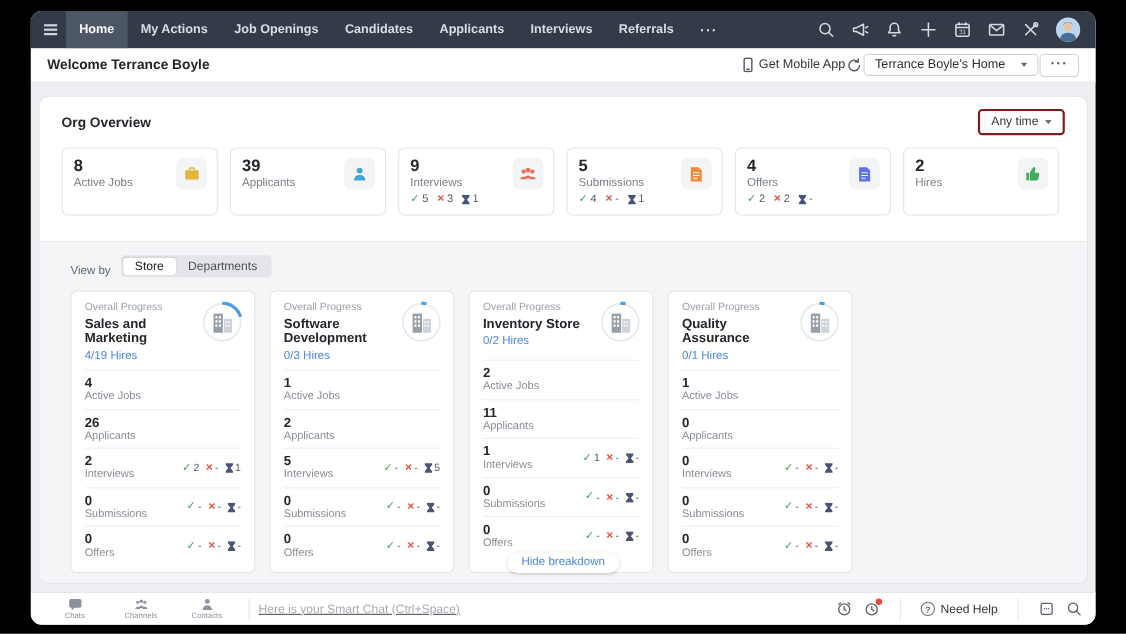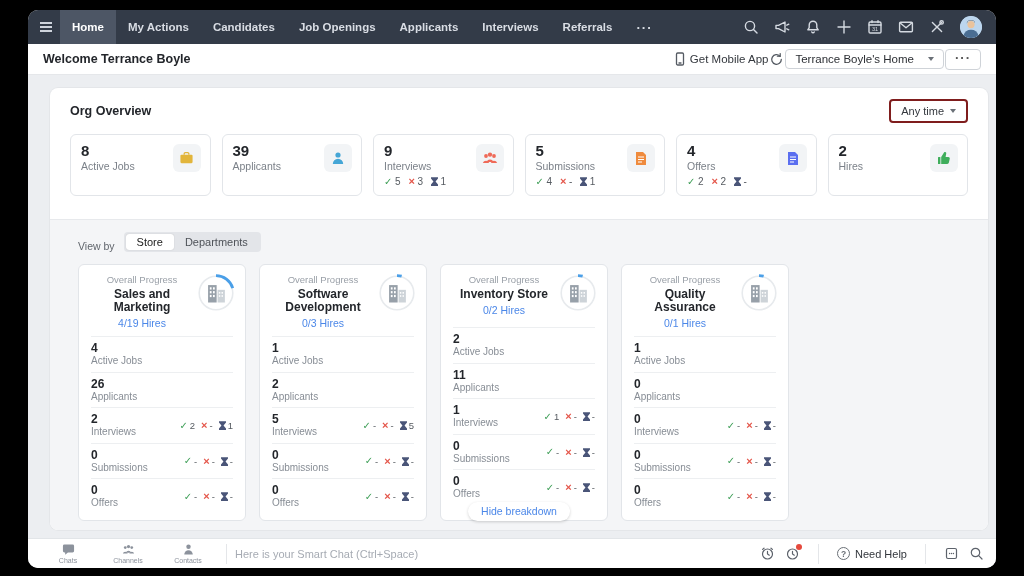--- a/index.html
+++ b/index.html
@@ -24,21 +24,21 @@
   .welcome-title { font-size:12.5px; font-weight:700; color:#23262b; }
   .wb-right { margin-left:auto; display:flex; align-items:center; gap:1px; }
   .mobile-app { display:flex; align-items:center; gap:4px; font-size:11.5px; color:#33373d; cursor:pointer; }
   .mobile-app svg, .refresh svg { stroke:#555b63; stroke-width:1.3; fill:none; stroke-linecap:round; }
   .refresh { width:15px; height:15px; cursor:pointer; }
   .dash-select { display:flex; align-items:center; gap:14px; border:1px solid #cfd3d8; border-radius:4px; background:#fff; padding:3px 9px; font-size:11.5px; color:#2c2f34; cursor:pointer; }
   .caret { width:0; height:0; border-left:3.5px solid transparent; border-right:3.5px solid transparent; border-top:4px solid #6a7077; display:inline-block; }
   .more-btn { border:1px solid #cfd3d8; border-radius:4px; background:#fff; padding:1px 9px 5px; font-size:13px; letter-spacing:1px; color:#555; font-weight:700; cursor:pointer; line-height:1; }
 
   
-  .content { flex:1; padding:13px 8px 8px; display:flex; min-height:0;margin-left:14px; }
+  .content { flex:1; padding:13px 8px 8px; display:flex; min-height:0; }
   .panel { flex:1; background:#fff; border-radius:8px; overflow:hidden; display:flex; flex-direction:column; box-shadow:0 0 0 1px rgba(0,0,0,0.03); }
   .panel-top { padding:11px 20px 23px; }
   .panel-top-head { display:flex; align-items:center; justify-content:space-between; }
   .org-title { font-size:12.5px; font-weight:700; color:#23262b; }
   .anytime { display:flex; align-items:center; gap:6px; border:2px solid #7f1d1d; border-radius:4px; background:#fff; padding:4px 10px; font-size:11px; color:#33373d; cursor:pointer; }
 
   .statrow { display:flex; gap:11px; margin-top:11px; }
   .stat-card { width:142px; height:62px; background:#fff; border:1px solid #e2e5e9; border-radius:6px; padding:8px 10px; position:relative; }
   .stat-val { font-size:15px; font-weight:700; color:#23262b; line-height:16px; }
   .stat-lab { font-size:10.5px; color:#7b8189; margin-top:1px; }
@@ -53,39 +53,39 @@
   
   .panel-gray { flex:1; background:#f4f5f7; border-top:1px solid #e7e9ec; padding:12px 28px 0; position:relative; min-height:0; }
   .viewby { display:flex; align-items:flex-end; gap:9px; }
   .viewby-label { font-size:10.5px; color:#61666d; }
   .seg { display:inline-flex; background:#e3e5e9; border-radius:4px; padding:2px; font-size:11px; }
   .seg-opt { padding:2px 11px; color:#4e5258; cursor:pointer; border-radius:3px; }
   .seg-opt.selected { background:#fff; color:#222; box-shadow:0 0 1px rgba(0,0,0,.25); }
 
   .deptrow { display:flex; gap:13px; margin-top:12px; }
   .dept-card { width:168px; background:#fff; border:1px solid #e2e5e9; border-radius:6px; padding:9px 12px 6px; }
-  .d-head { position:relative; padding-right:40px; margin-bottom:7px; min-height:46px;text-align:center; }
+  .d-head { position:relative; padding-right:40px; margin-bottom:7px; min-height:46px; }
   .d-progress { font-size:9.5px; color:#9aa0a8; }
   .d-name { font-size:12px; font-weight:700; color:#23262b; margin-top:3px; line-height:13px; }
   .d-hires { font-size:10.5px; color:#4b87e8; margin-top:3px; cursor:pointer; }
   .d-icon { position:absolute; top:0; right:-2px; width:38px; height:38px; }
   .d-row { border-top:1px solid #edeff1; padding:5px 0 4.5px; display:flex; justify-content:space-between; align-items:center; }
   .d-val { font-size:12px; font-weight:700; color:#23262b; line-height:13px; }
   .d-lab { font-size:10px; color:#878d95; line-height:12px; }
   .d-ms { display:flex; gap:6px; align-items:center; }
   .d-ms .ms { font-size:9.5px; gap:2px; }
 
   .pill { position:absolute; left:50%; bottom:9px; transform:translateX(-50%); background:#fff; color:#4b87e8; font-size:10.5px; padding:3px 13px 4px; border-radius:12px; box-shadow:0 1px 3px rgba(0,0,0,.18); cursor:pointer; white-space:nowrap; }
 
   
   .footerbar { flex:0 0 30px; background:#fff; border-top:1px solid #e2e5e8; display:flex; align-items:center; padding:0 10px; }
   .f-btn { width:60px; display:flex; flex-direction:column; align-items:center; justify-content:center; gap:1px; color:#8c929c; font-size:7px; cursor:pointer; }
   .f-btn svg { width:13px; height:13px; fill:#8c929c; }
   .f-div { width:1px; height:20px; background:#e4e6e9; margin:0 8px; }
-  .chat-input { flex:1; border:none; outline:none; font-size:11px; color:#555; background:transparent; font-family:inherit; }
+  .chat-input { flex:1; border:none; outline:none; font-size:11px; color:#555; background:transparent; font-family:inherit;text-decoration:underline; }
   .chat-input::placeholder { color:#a6abb3; }
   .f-right { display:flex; align-items:center; gap:10px; padding-right:2px; }
   .f-ic { position:relative; width:15px; height:15px; cursor:pointer; }
   .f-ic svg { width:15px; height:15px; stroke:#5c626b; stroke-width:1.2; fill:none; stroke-linecap:round; }
   .red-dot { position:absolute; top:-2px; right:-2px; width:6px; height:6px; border-radius:50%; background:#e5493d; }
   .need-help { display:flex; align-items:center; gap:5px; font-size:11px; color:#33373d; cursor:pointer; }
   .q-circle { width:13px; height:13px; border:1.2px solid #6a7077; border-radius:50%; display:flex; align-items:center; justify-content:center; font-size:8.5px; color:#6a7077; font-weight:700; }
 </style>
 </head>
 <body>
@@ -94,22 +94,22 @@
 <div class="window">
 
   <div class="navbar">
     <div class="hamburger">
           <i></i>
           <i></i>
           <i></i>
         </div>
     <div class="tab active">Home</div>
     <div class="tab">My Actions</div>
+    <div class="tab">Job Openings</div>
     <div class="tab">Candidates</div>
-    <div class="tab">Job Openings</div>
     <div class="tab">Applicants</div>
     <div class="tab">Interviews</div>
     <div class="tab">Referrals</div>
     <div class="tab-more">···</div>
 
     <div class="nav-right">
       <span class="nav-ic">
         <svg viewBox="0 0 16 16">
               <circle cx="7" cy="7" r="4.6"></circle>
               <line x1="10.5" y1="10.5" x2="14" y2="14"></line>

